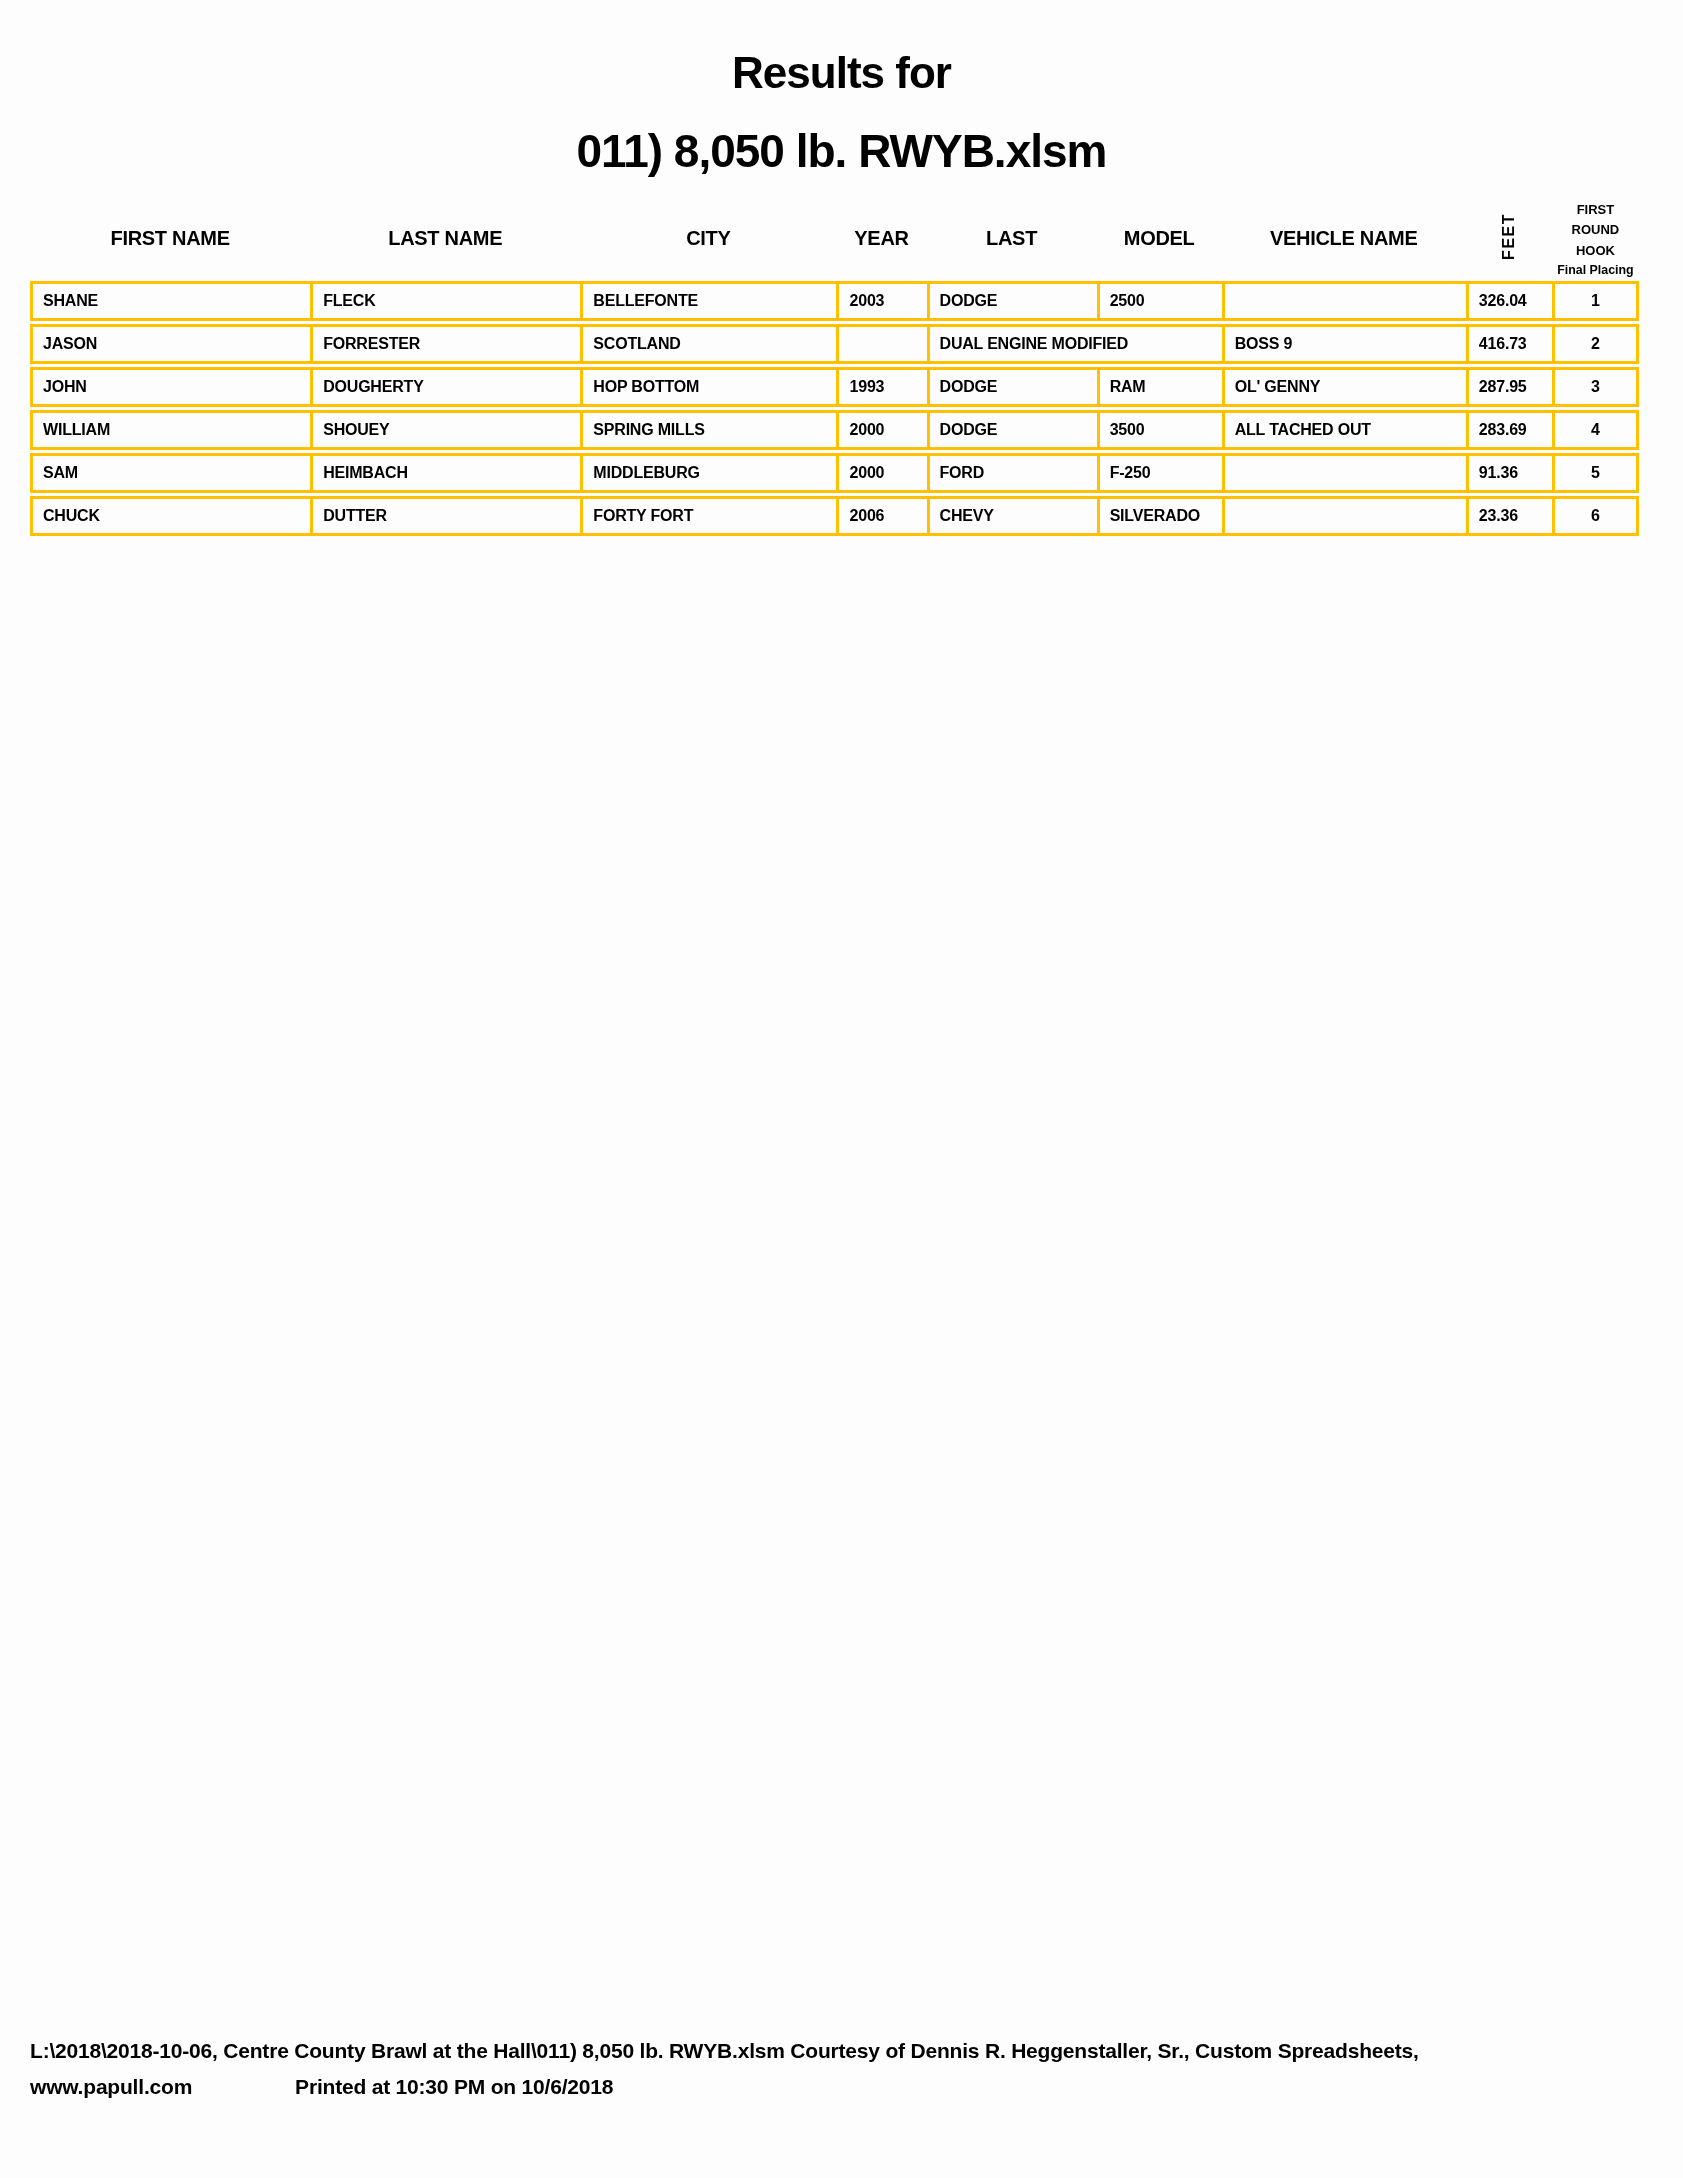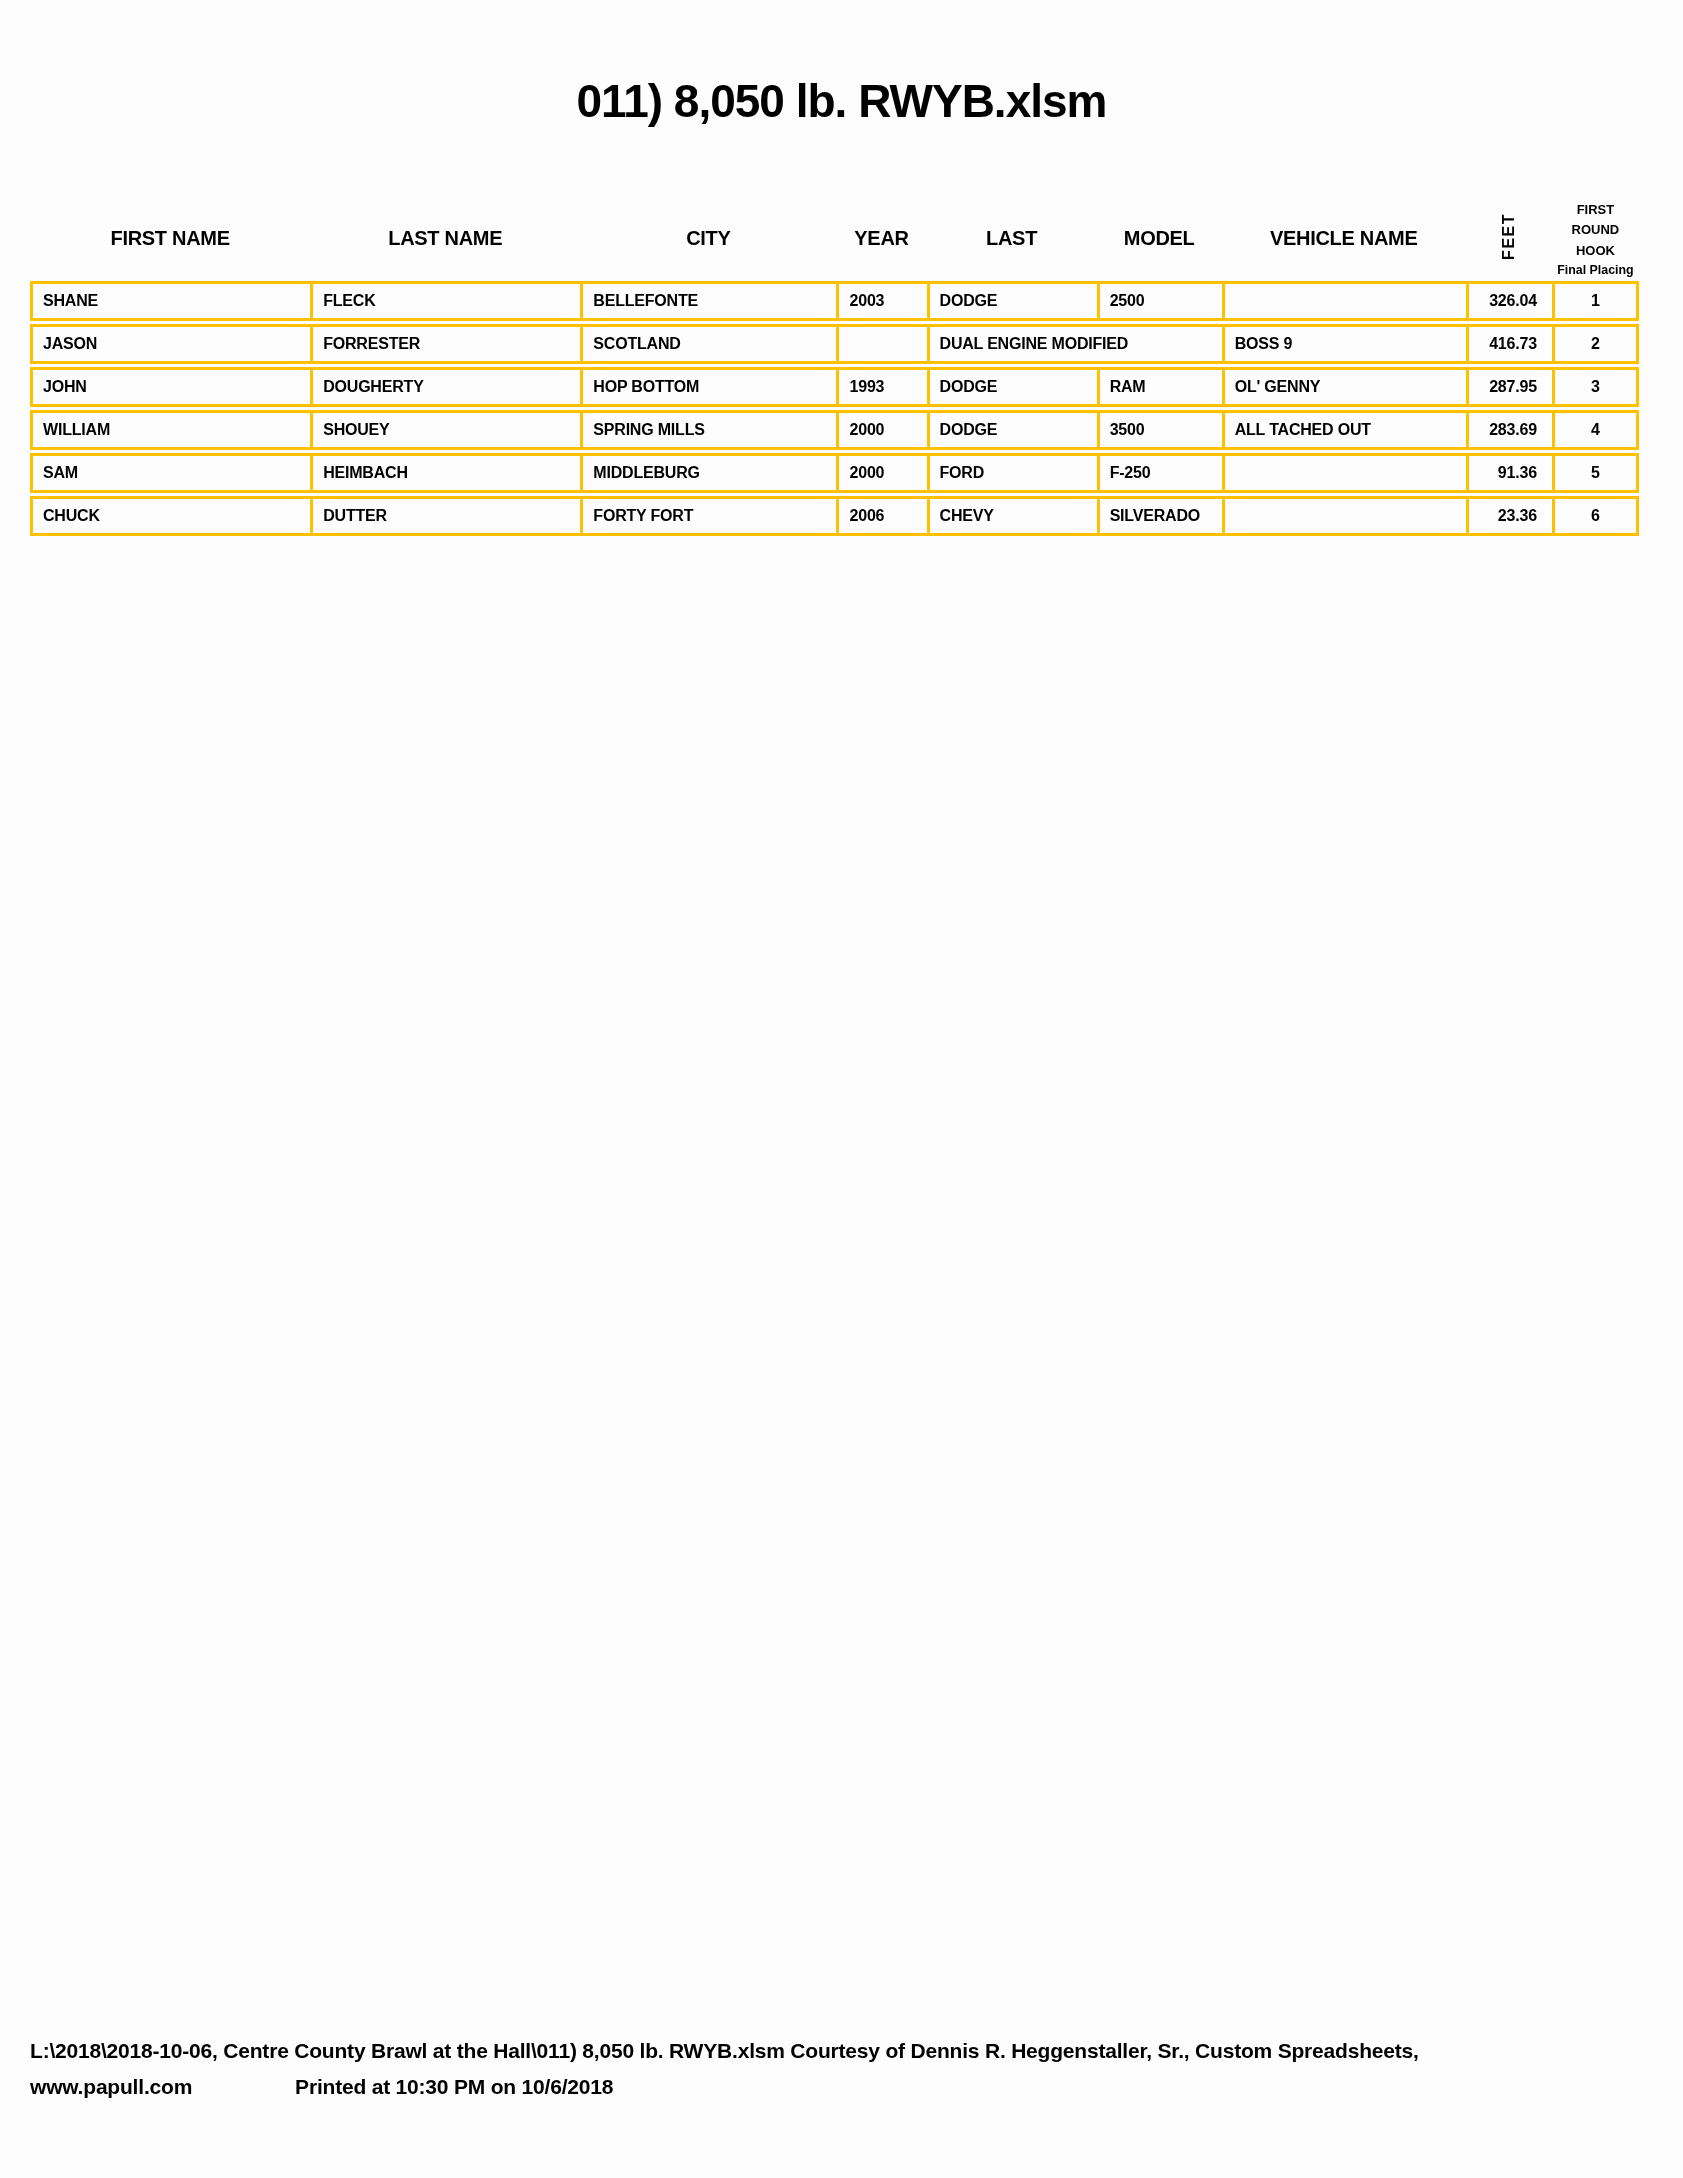--- a/index.html
+++ b/index.html
@@ -65,39 +65,40 @@
     vertical-align: middle;
     font-size: 16px;
     letter-spacing: -0.2px;
     border-top: 3px solid #FFC000;
     border-bottom: 3px solid #FFC000;
     border-left: 3px solid #FFC000;
     white-space: nowrap;
     overflow: visible;
   }
   tbody td:last-child { border-right: 3px solid #FFC000; }
-  tbody td.num { text-align: right; padding-right: 15px; }
+  tbody td.num { text-align: left; padding-right: 4px; }
   tbody td.center { text-align: center; padding: 0; }
   .footer {
     position: absolute;
     left: 30px;
     top: 2039px;
     font-size: 21px;
     letter-spacing: -0.2px;
     white-space: nowrap;
   }
   .footer-line2 { margin-top: 12px; }
   .printed-text { margin-left: 103px; }
 </style>
 </head>
 <body>
 
 <div class="page">
 
   <div class="title-block">
+    <div class="title-line1">Results for</div>
     <div class="title-line2">011) 8,050 lb. RWYB.xlsm</div>
   </div>
 
   <table class="results">
     <colgroup>
       <col style="width:280px">
       <col style="width:270px">
       <col style="width:256px">
       <col style="width:90px">
       <col style="width:170px">

